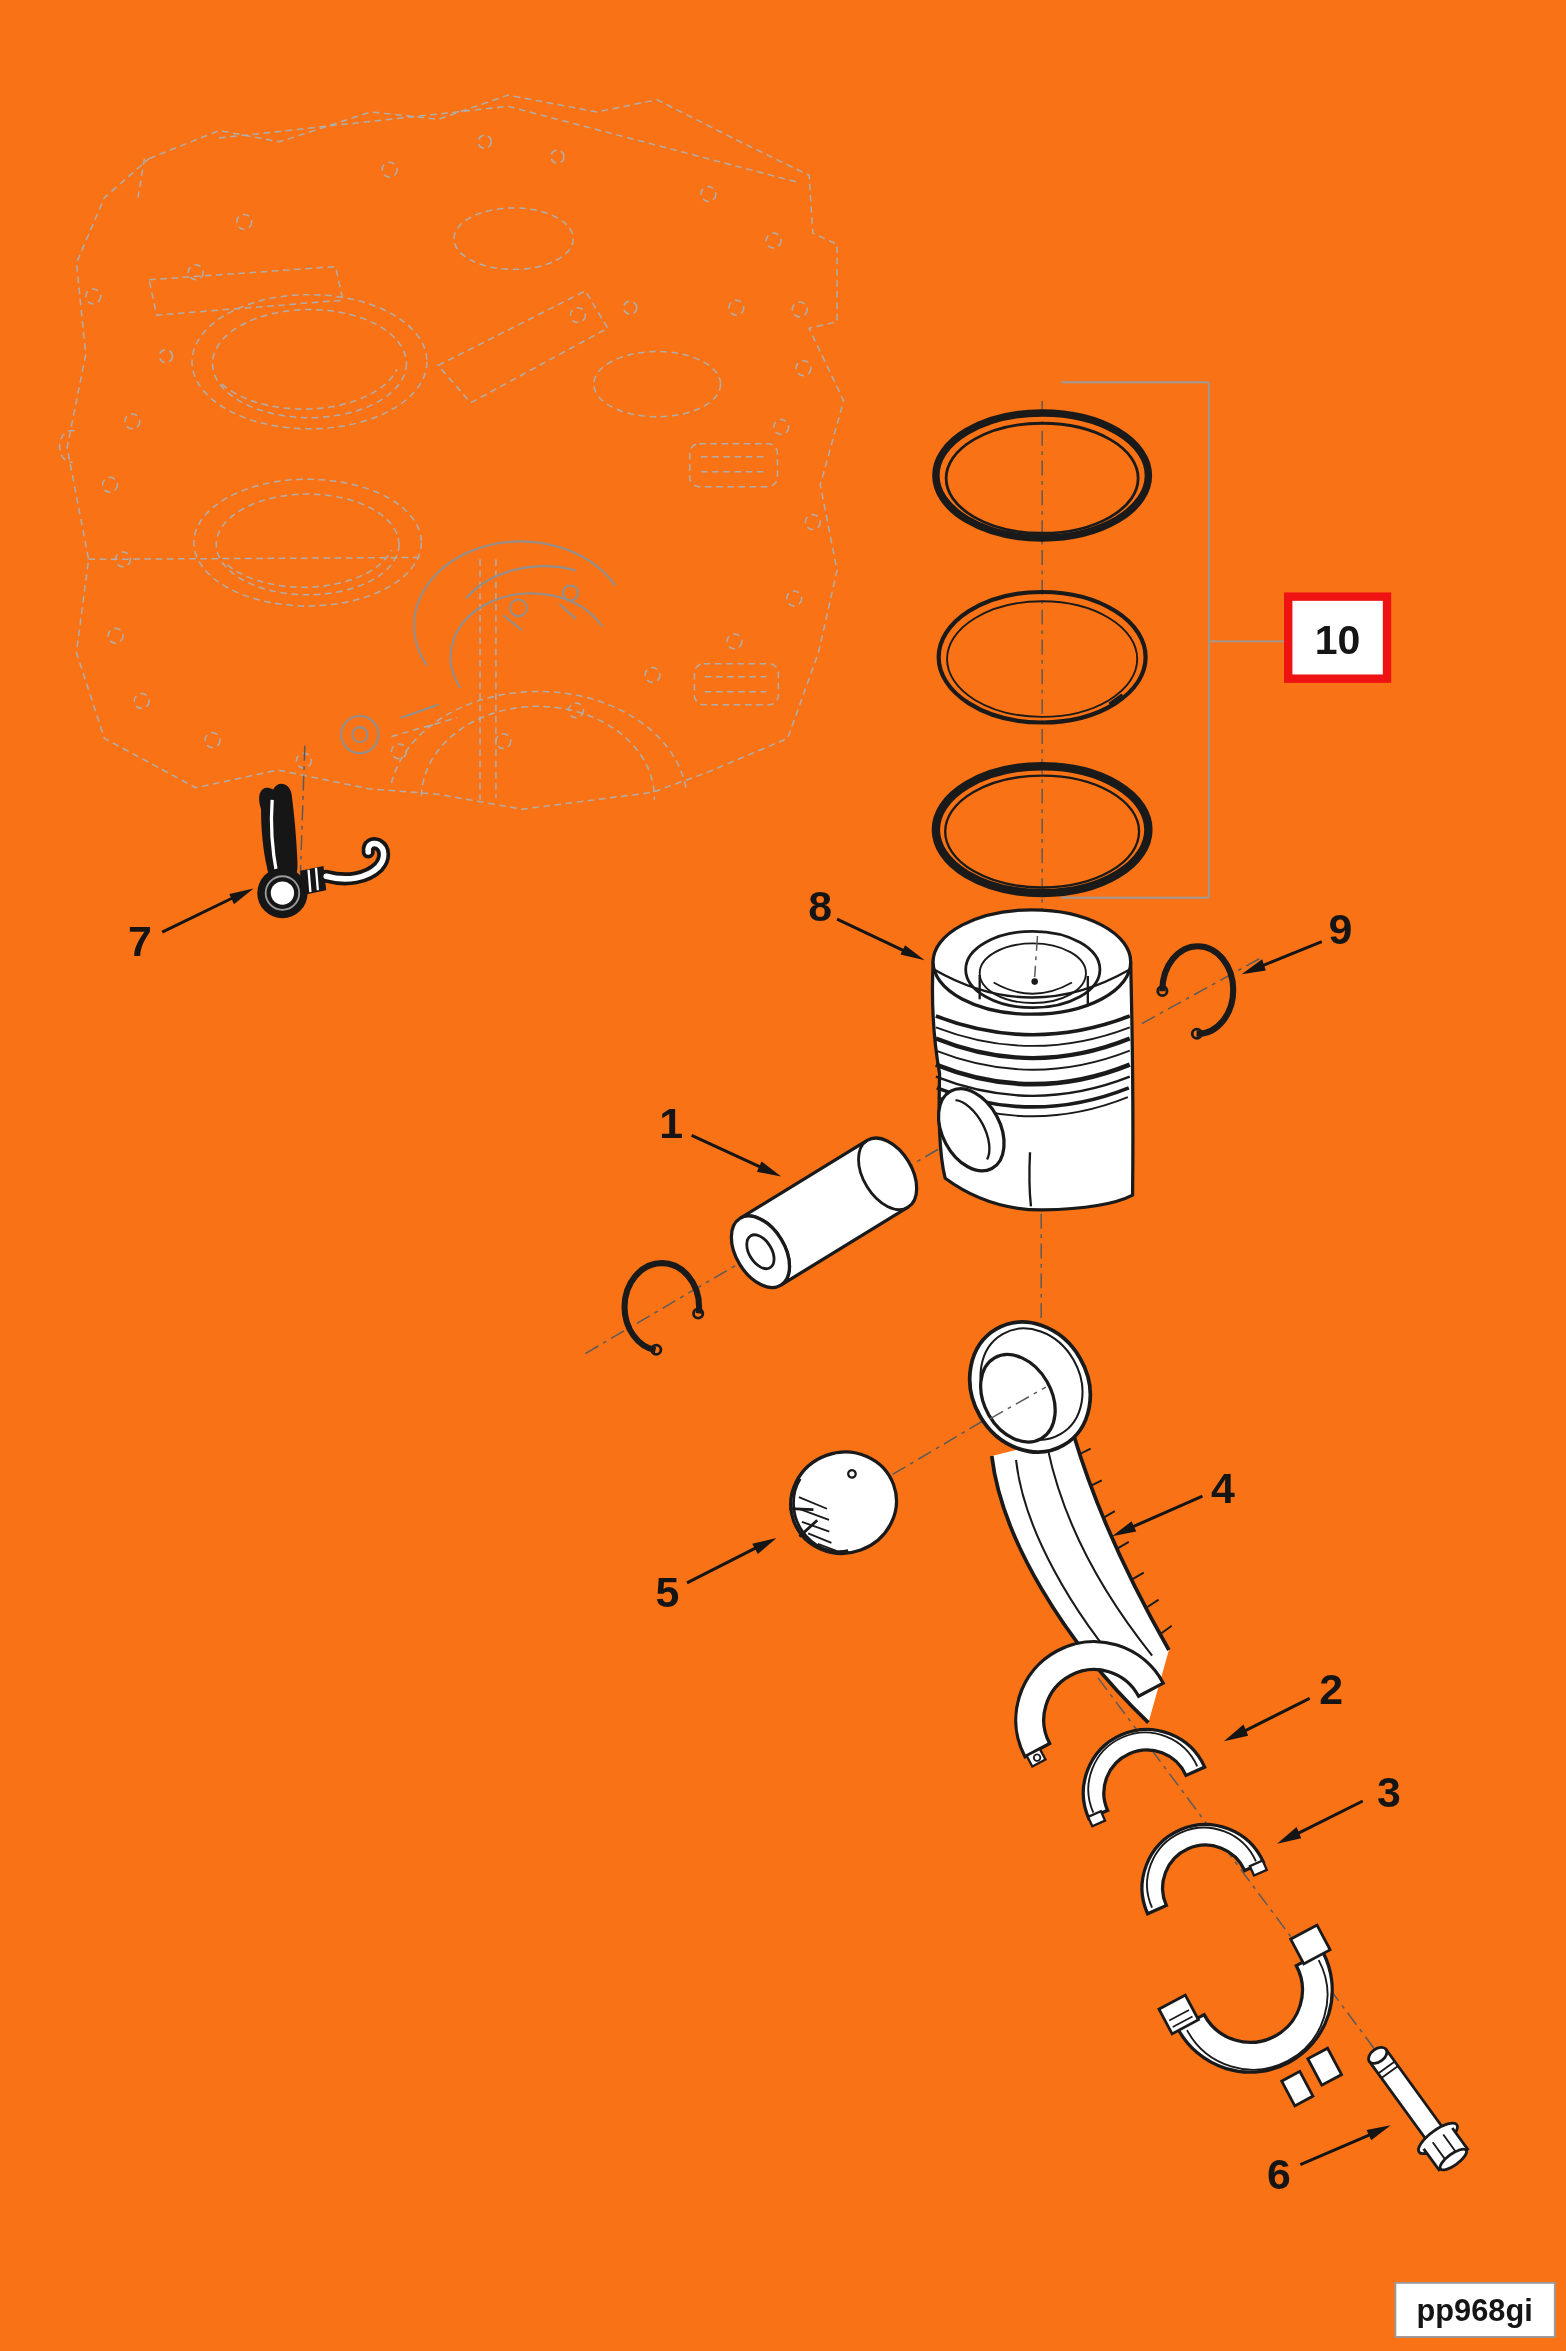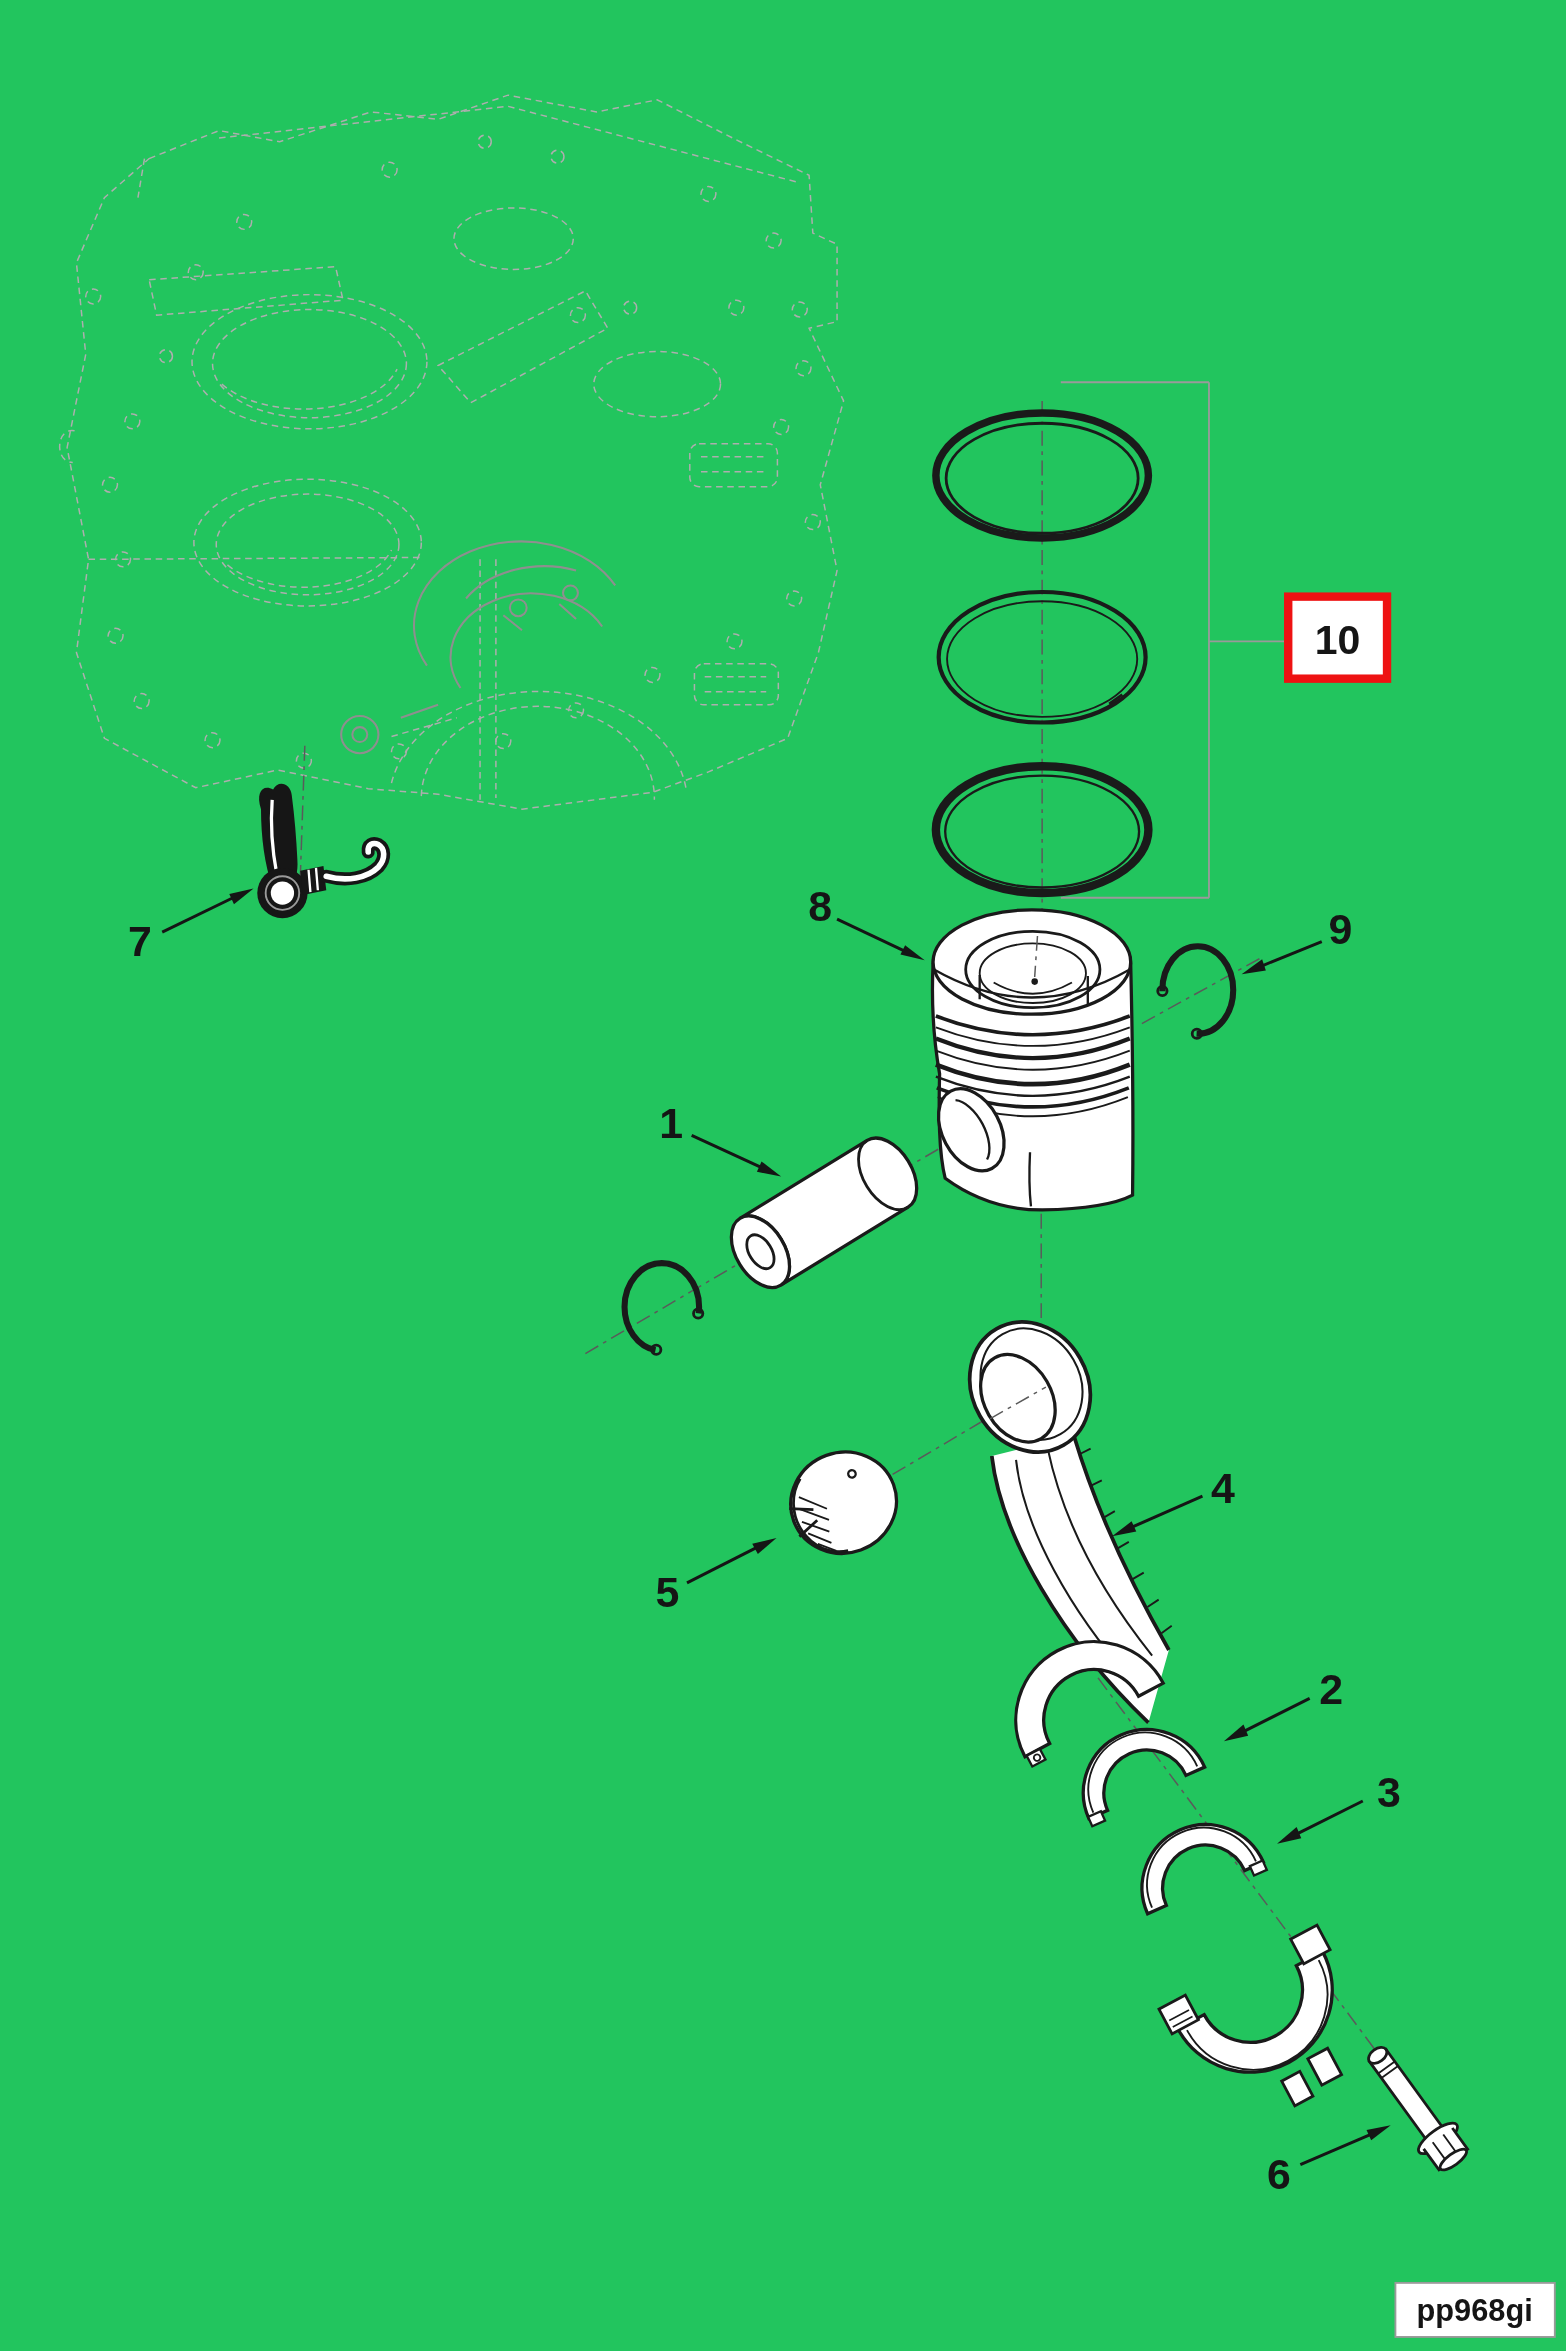--- a/index.html
+++ b/index.html
@@ -1,16 +1,16 @@
 <!DOCTYPE html>
 <html style="font-size:15px"><head>
 <meta charset="utf-8">
 <style>
   html,body{margin:0;padding:0;background:#ffffff;}
-  .stage{width:1566px;height:2351px;position:relative;background:#22c55e;overflow:hidden;}
+  .stage{width:1566px;height:2351px;position:relative;background:#f97316;overflow:hidden;}
   svg{display:block}
   .callout{font:700 46px "Liberation Sans",sans-serif;fill:#151515;}
   .callout-hl{font:700 44px "Liberation Sans",sans-serif;fill:#151515;}
   .partcode{font:700 33px "Liberation Sans",sans-serif;fill:#151515;}
   .ink{stroke:#1a1a1a;fill:none;}
   .faint{stroke:#aeaeae;fill:none;stroke-width:1.6;stroke-dasharray:7 5;}
   .faint2{stroke:#8f8f8f;fill:none;stroke-width:2.2;}
   .cl{stroke:#5a5a5a;stroke-width:1.6;fill:none;stroke-dasharray:16 6 4 6;}
   .leader{stroke:#9a9a9a;stroke-width:2;fill:none;}
   .arrow{stroke:#151515;stroke-width:3.2;fill:none;}

